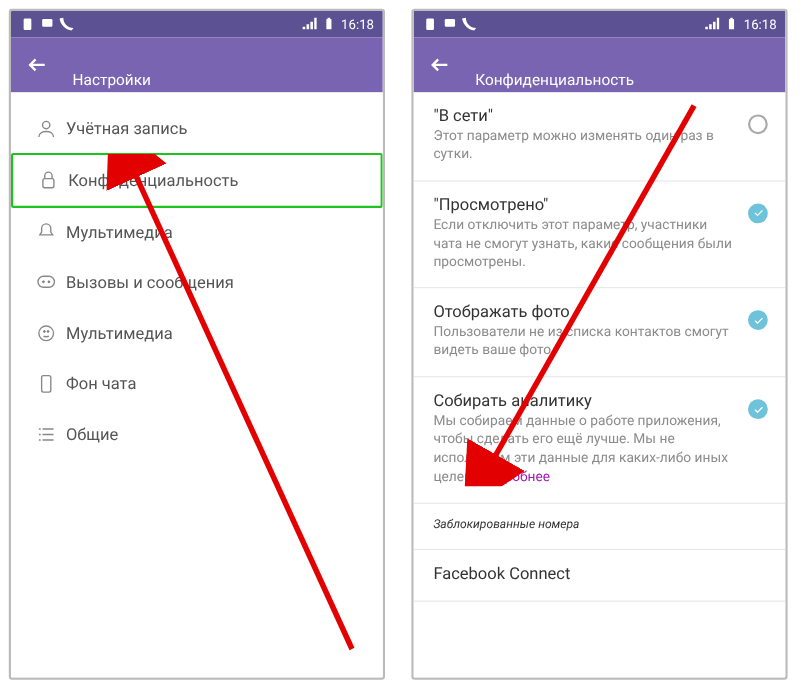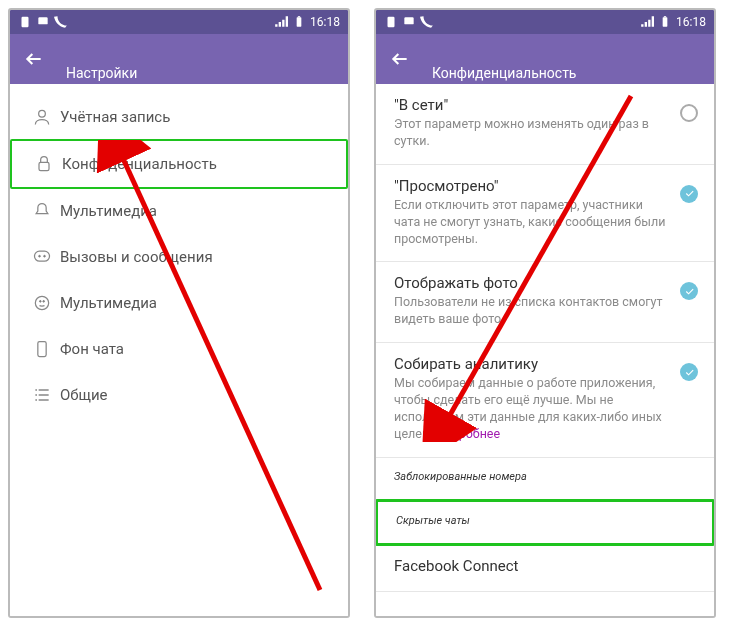--- a/index.html
+++ b/index.html
@@ -256,25 +256,20 @@
             <svg viewBox="0 0 24 24">
               <path d="M5 12l5 5L20 7"></path>
             </svg>
           </div>
         </div>
         <div class="setting-block simple">
           <div class="txt">
             <div class="stitle">Заблокированные номера</div>
           </div>
         </div>
-        <div class="setting-block highlight simple">
-          <div class="txt">
-            <div class="stitle">Скрытые чаты</div>
-          </div>
-        </div>
         <div class="setting-block">
           <div class="txt">
             <div class="stitle">Facebook Connect</div>
           </div>
         </div>
       </div>
   </div>
   <svg class="arrow" style="left:40px; top:82px; width:250px; height:350px;" viewBox="0 0 250 350">
     <defs>
         <marker id="ah2" markerWidth="12" markerHeight="12" refX="2" refY="6" orient="auto">

